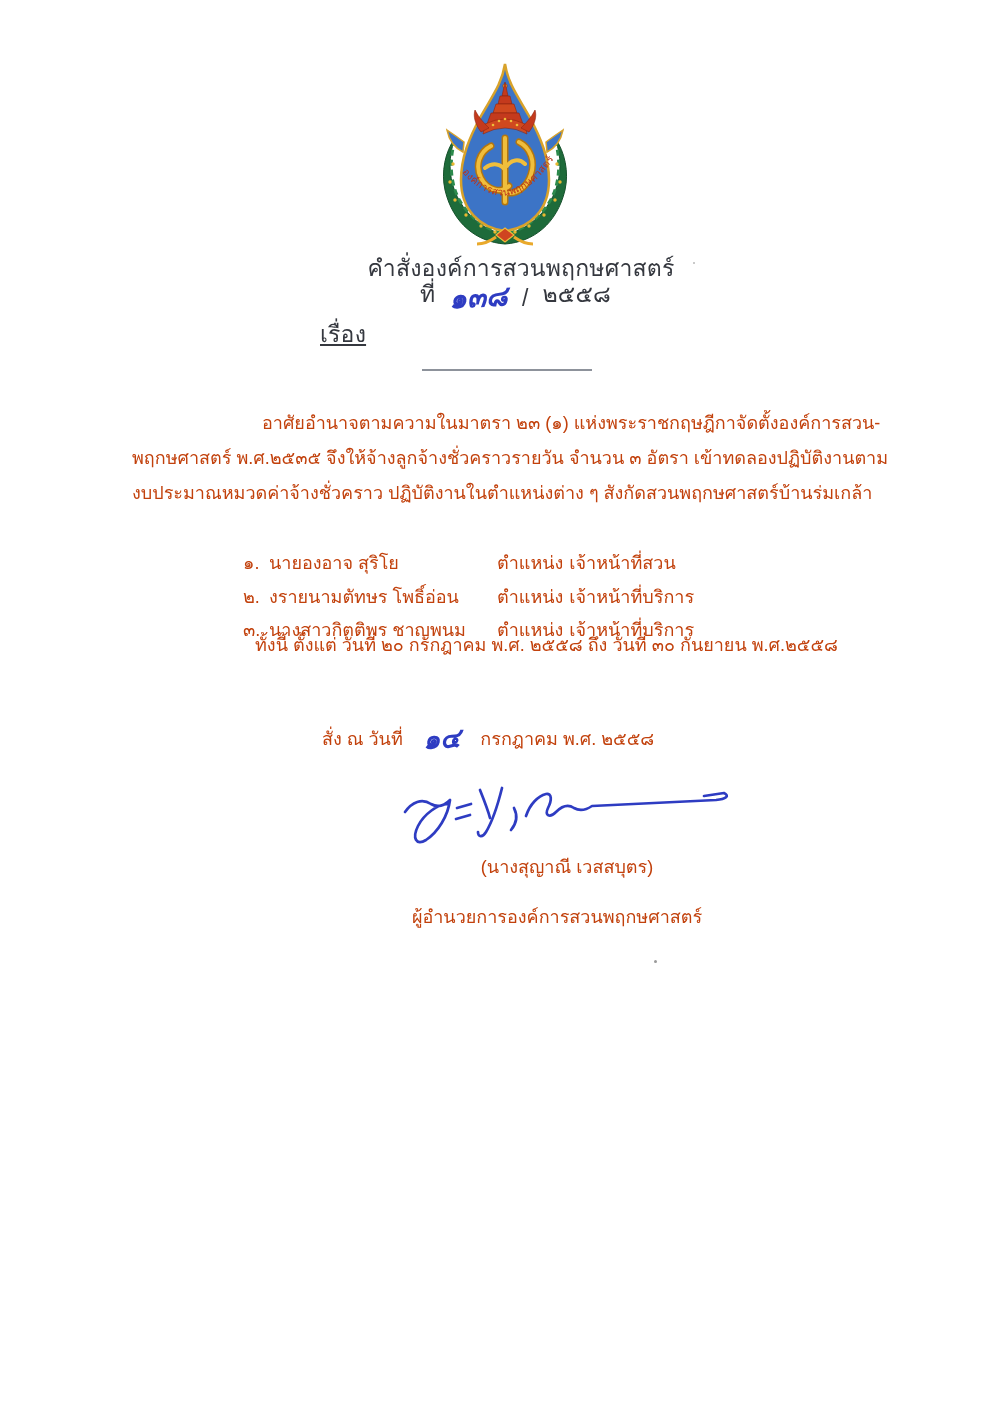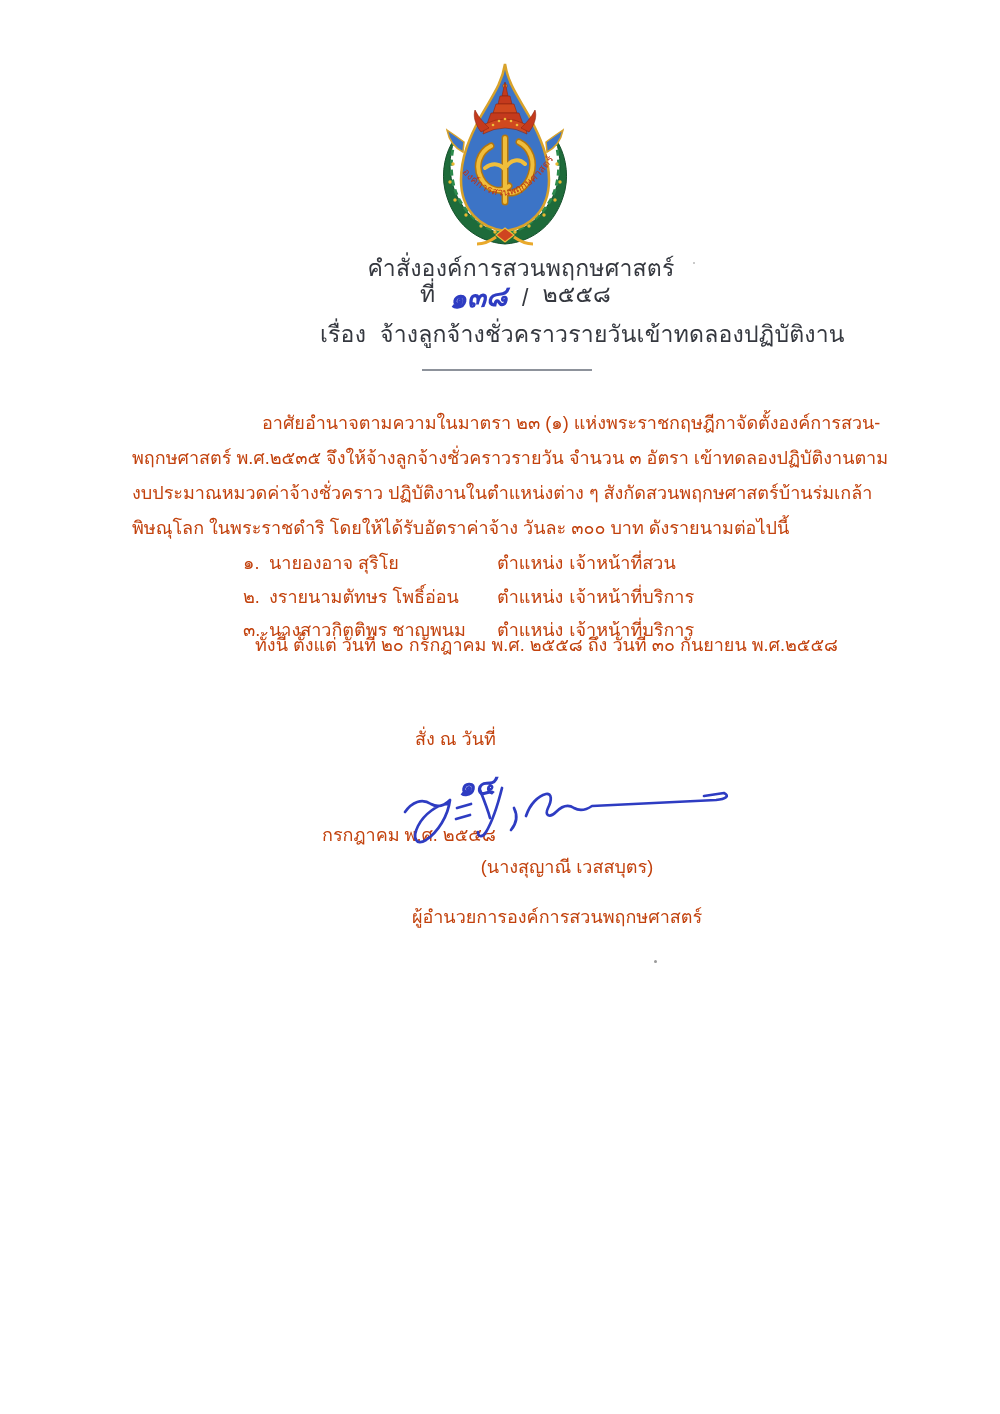--- a/index.html
+++ b/index.html
@@ -12,21 +12,21 @@
   .abs{position:absolute;}
   .center-x{transform:translateX(-50%);}
   .doc-title{font-size:23px; color:#35383f; letter-spacing:.2px; white-space:nowrap;}
   .doc-line{font-size:18px; color:#c2410c; white-space:nowrap;}
   .ink{
     color:#2e3cc2; font-family:"Liberation Serif","DejaVu Serif",serif;
     font-style:italic; font-size:27px; line-height:1; font-weight:bold;
     transform:rotate(-3deg);
   }
   .num-row{display:flex; align-items:flex-end; gap:14px;}
-  .subject-row{display:flex; gap:14px;}
+  .subject-row{display:flex; gap:26px;text-decoration:underline;}
   .divider{height:2px; background:#8d929b;}
   .body-par .bl{height:35px; line-height:35px;}
   .body-par .bl.indent{padding-left:130px;}
   .emp-row{display:flex; height:33.5px; line-height:30px;}
   .emp-no{width:26px; flex:0 0 auto;}
   .emp-name{width:228px; flex:0 0 auto;}
   .emp-poslabel{margin-right:6px;}
   .issued-row{display:flex; align-items:flex-end; gap:20px;}
   .sig-center{text-align:center; white-space:nowrap;}
   .speck{border-radius:50%;}
@@ -120,30 +120,28 @@
 
   <div class="abs num-row" style="left:420px; top:276px;">
     <span class="doc-title">ที่</span>
     <span class="ink" style="font-size:28px;">๑๓๘</span>
     <span class="doc-title">/</span>
     <span class="doc-title">๒๕๕๘</span>
   </div>
 
   <div class="abs subject-row doc-title" style="left:320px; top:316px;">
     <span>เรื่อง</span>
-    <span>จ้างลูกจ้างชั่วคราวรายวันเข้าทดลองปฏิบัติงาน</span>
   </div>
 
   <div class="abs divider" style="left:422px; top:369px; width:170px;"></div>
 
   <div class="abs body-par" style="left:132px; top:406px; width:745px;">
     <div class="bl doc-line indent">อาศัยอำนาจตามความในมาตรา ๒๓ (๑) แห่งพระราชกฤษฎีกาจัดตั้งองค์การสวน-</div>
     <div class="bl doc-line">พฤกษศาสตร์ พ.ศ.๒๕๓๕ จึงให้จ้างลูกจ้างชั่วคราวรายวัน จำนวน ๓ อัตรา เข้าทดลองปฏิบัติงานตาม</div>
     <div class="bl doc-line">งบประมาณหมวดค่าจ้างชั่วคราว ปฏิบัติงานในตำแหน่งต่าง ๆ สังกัดสวนพฤกษศาสตร์บ้านร่มเกล้า</div>
-    <div class="bl doc-line">พิษณุโลก ในพระราชดำริ โดยให้ได้รับอัตราค่าจ้าง วันละ ๓๐๐ บาท ดังรายนามต่อไปนี้</div>
   </div>
 
   <div class="abs" style="left:243px; top:548px;">
     <div class="emp-row doc-line">
       <span class="emp-no">๑.</span>
       <span class="emp-name">นายองอาจ  สุริโย</span>
       <span class="emp-poslabel">ตำแหน่ง</span>
       <span>เจ้าหน้าที่สวน</span>
     </div>
     <div class="emp-row doc-line">
@@ -155,21 +153,21 @@
     <div class="emp-row doc-line">
       <span class="emp-no">๓.</span>
       <span class="emp-name">นางสาวกิตติพร  ชาญพนม</span>
       <span class="emp-poslabel">ตำแหน่ง</span>
       <span>เจ้าหน้าที่บริการ</span>
     </div>
   </div>
 
   <div class="abs doc-line" style="left:255px; top:630px;">ทั้งนี้  ตั้งแต่ วันที่  ๒๐  กรกฎาคม พ.ศ. ๒๕๕๘ ถึง วันที่ ๓๐ กันยายน พ.ศ.๒๕๕๘</div>
 
-  <div class="abs issued-row" style="left:322px; top:724px;flex-direction:column;">
+  <div class="abs issued-row" style="left:322px; top:724px;">
     <span class="doc-line">สั่ง ณ วันที่</span>
     <span class="ink">๑๔</span>
     <span class="doc-line">กรกฎาคม  พ.ศ.  ๒๕๕๘</span>
   </div>
 
   <svg class="abs" style="left:398px; top:778px;" width="340" height="70" viewBox="0 0 340 70">
     <g fill="none" stroke="#2e3cc2" stroke-width="2.7" stroke-linecap="round" stroke-linejoin="round">
       <path d="M7 34 C14 24 24 20 33 26 C40 30 46 28 52 22 C50 38 40 54 28 62 C18 68 14 60 20 48 C26 36 40 26 50 26"></path>
       <path d="M59 30 L73 26"></path>
       <path d="M58 41 L72 37"></path>

